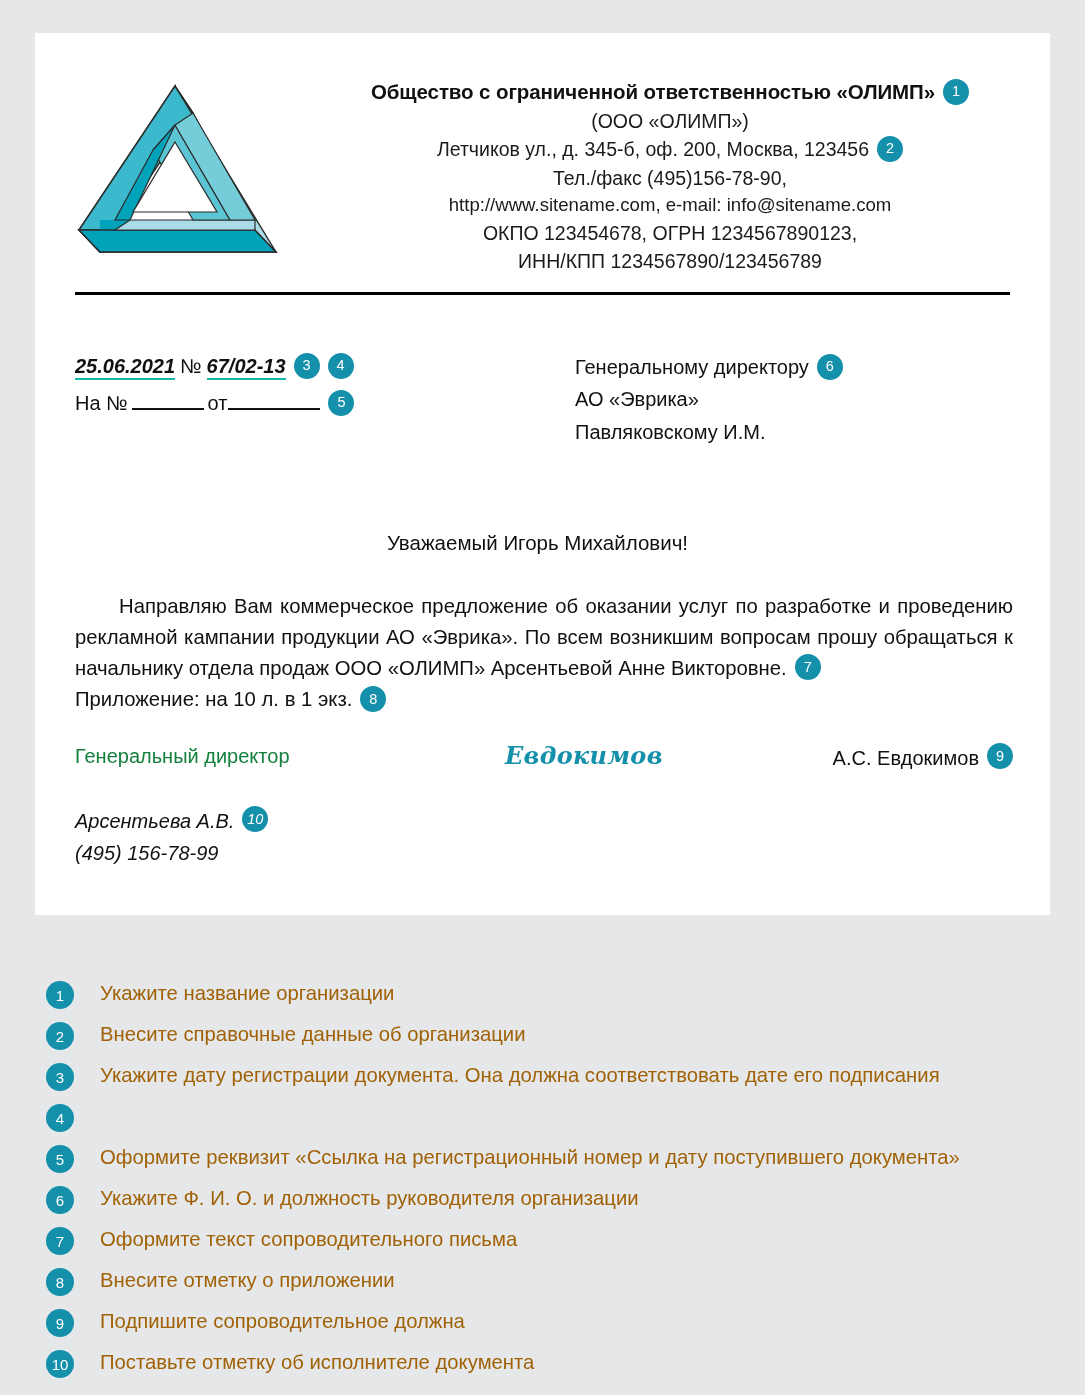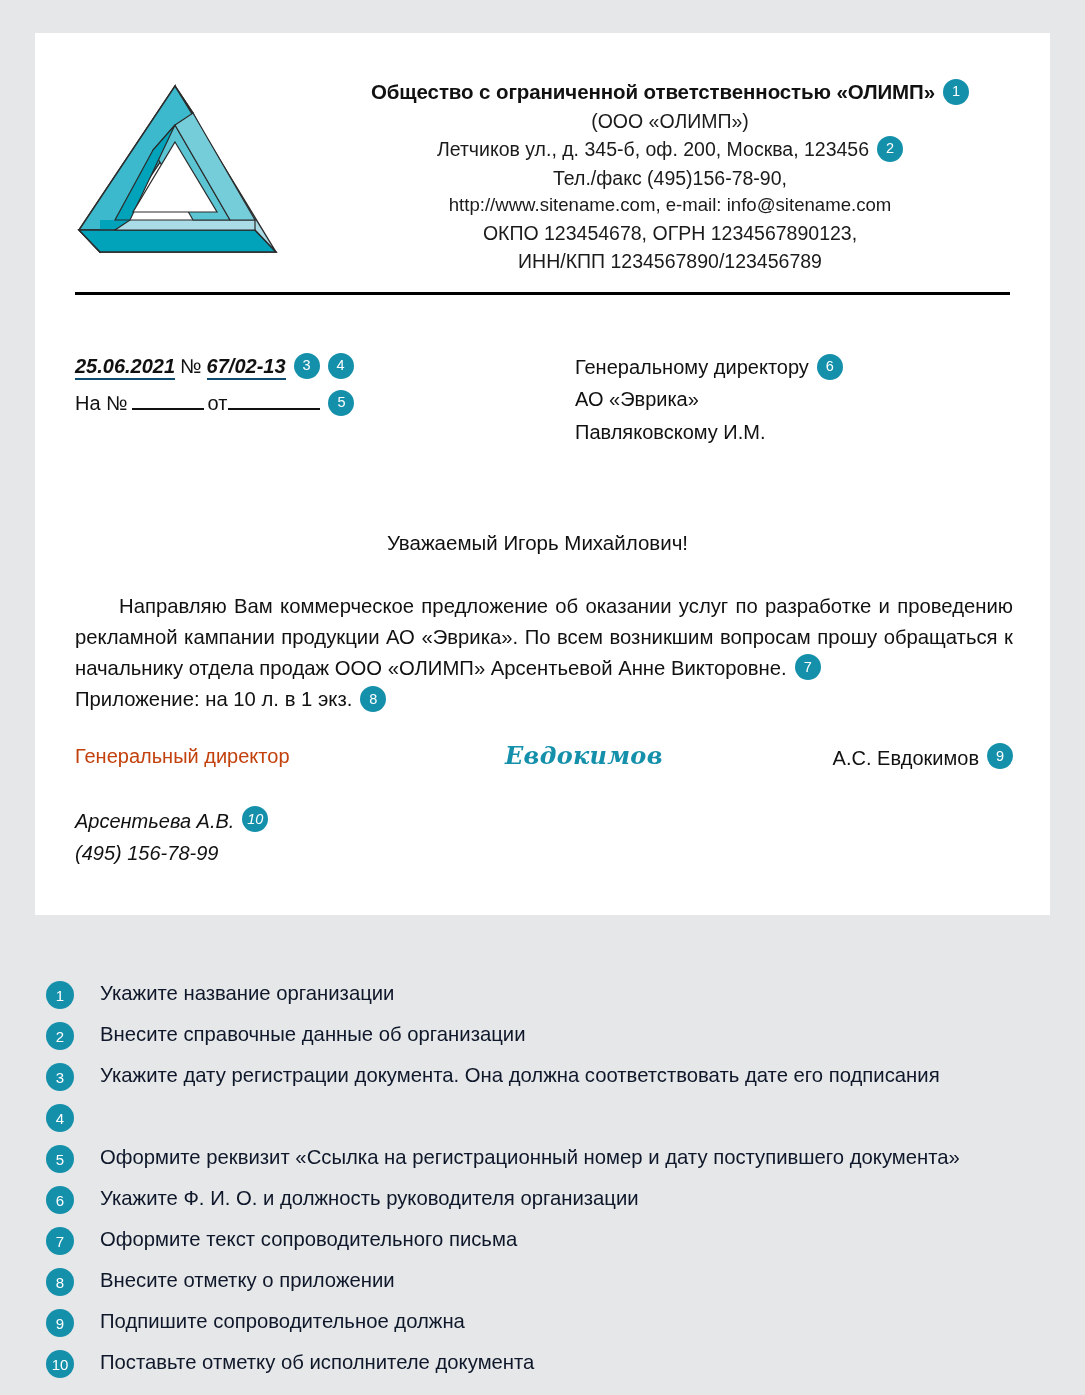--- a/index.html
+++ b/index.html
@@ -112,21 +112,21 @@
 
   .ref-line1 {
     font-size: 20px;
     color: #111;
     white-space: nowrap;
     line-height: 1.5;
   }
   .ref-line1 .ital-underline {
     font-style: italic;
     font-weight: bold;
-    border-bottom: 2px solid #0c4a6e;
+    border-bottom: 2px solid #14b8a6;
     padding-bottom: 1px;
   }
   .ref-line1 .numsign { font-weight: normal; font-style: normal; margin: 0 5px; }
 
   .ref-line2 {
     font-size: 20px;
     color: #111;
     white-space: nowrap;
     margin-top: 7px;
     line-height: 1.5;
@@ -188,21 +188,21 @@
     position: absolute;
     left: 40px;
     top: 712px;
     width: 938px;
     height: 34px;
   }
   .sign-title {
     position: absolute;
     left: 0; top: 0;
     font-size: 20px;
-    color: #c2410c;
+    color: #15803d;
     white-space: nowrap;
   }
   .sign-script {
     position: absolute;
     left: 430px;
     top: -4px;
     font-family: "DejaVu Serif", serif;
     font-style: italic;
     font-weight: bold;
     font-size: 24px;
@@ -254,21 +254,21 @@
     font-size: 15px;
     display: flex;
     align-items: center;
     justify-content: center;
     line-height: 1;
     margin-top: 1px;
   }
   .legend-text {
     margin-left: 26px;
     font-size: 20.3px;
-    color: #0f172a;
+    color: #a16207;
     line-height: 1.34;
     max-width: 900px;
   }
 </style>
 </head>
 <body>
 
 <div class="page">
 
   <div class="doc-card">

